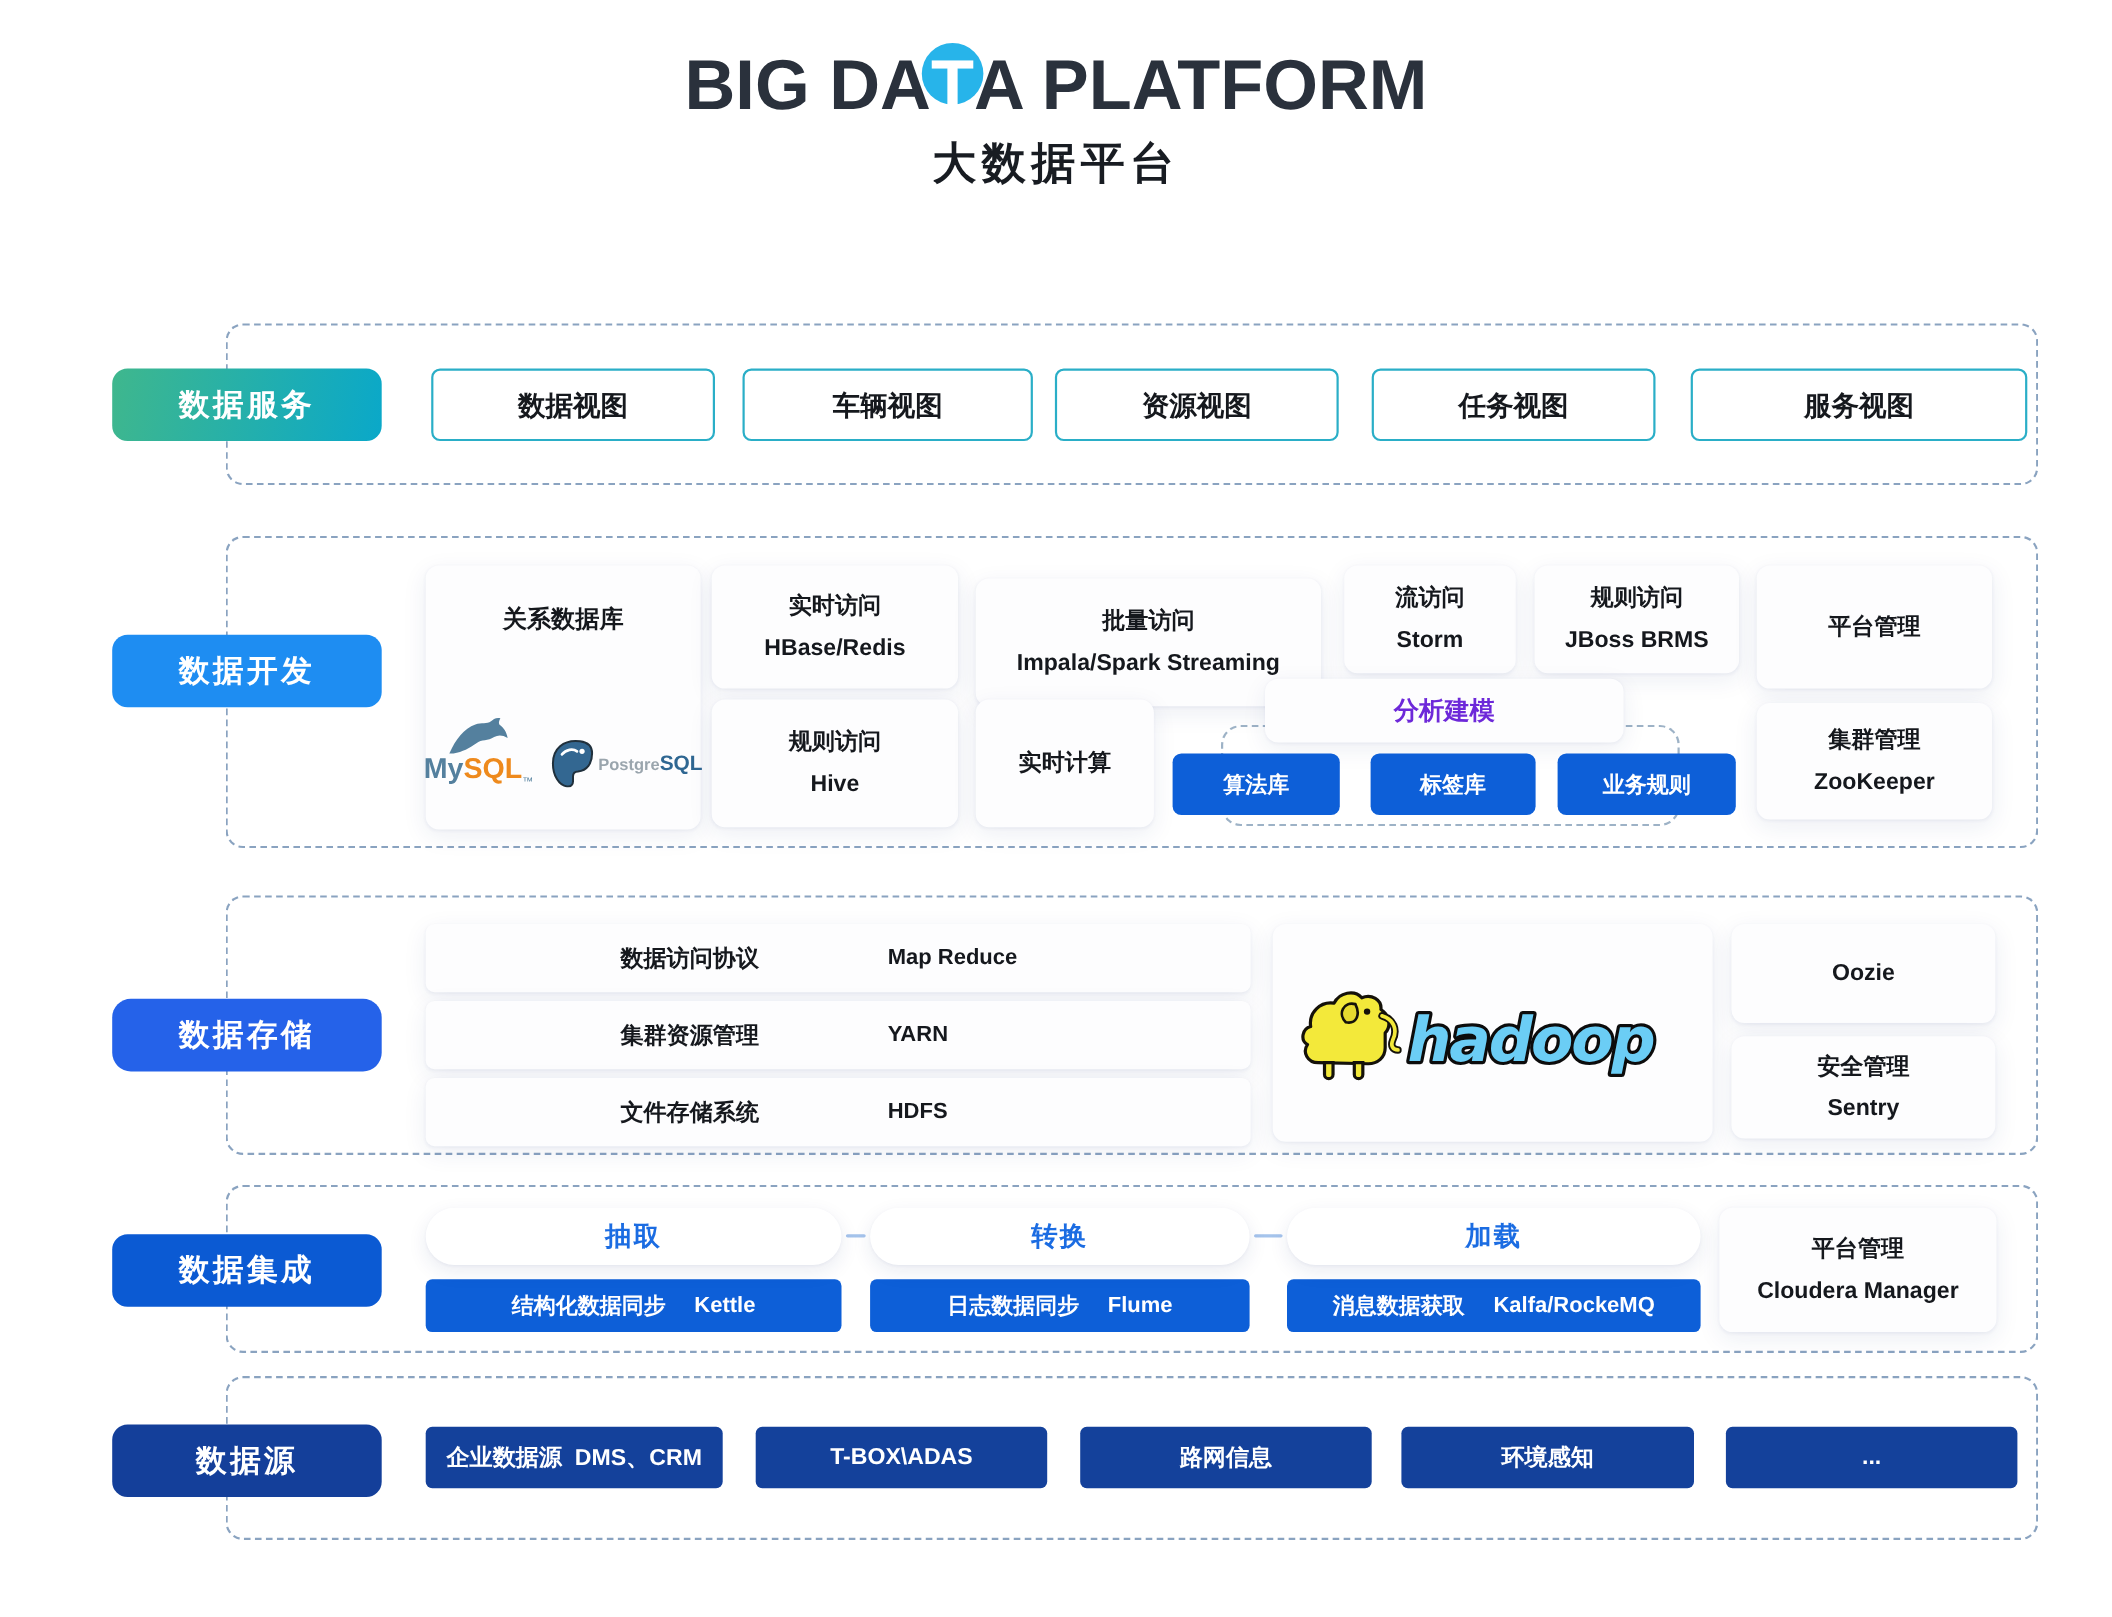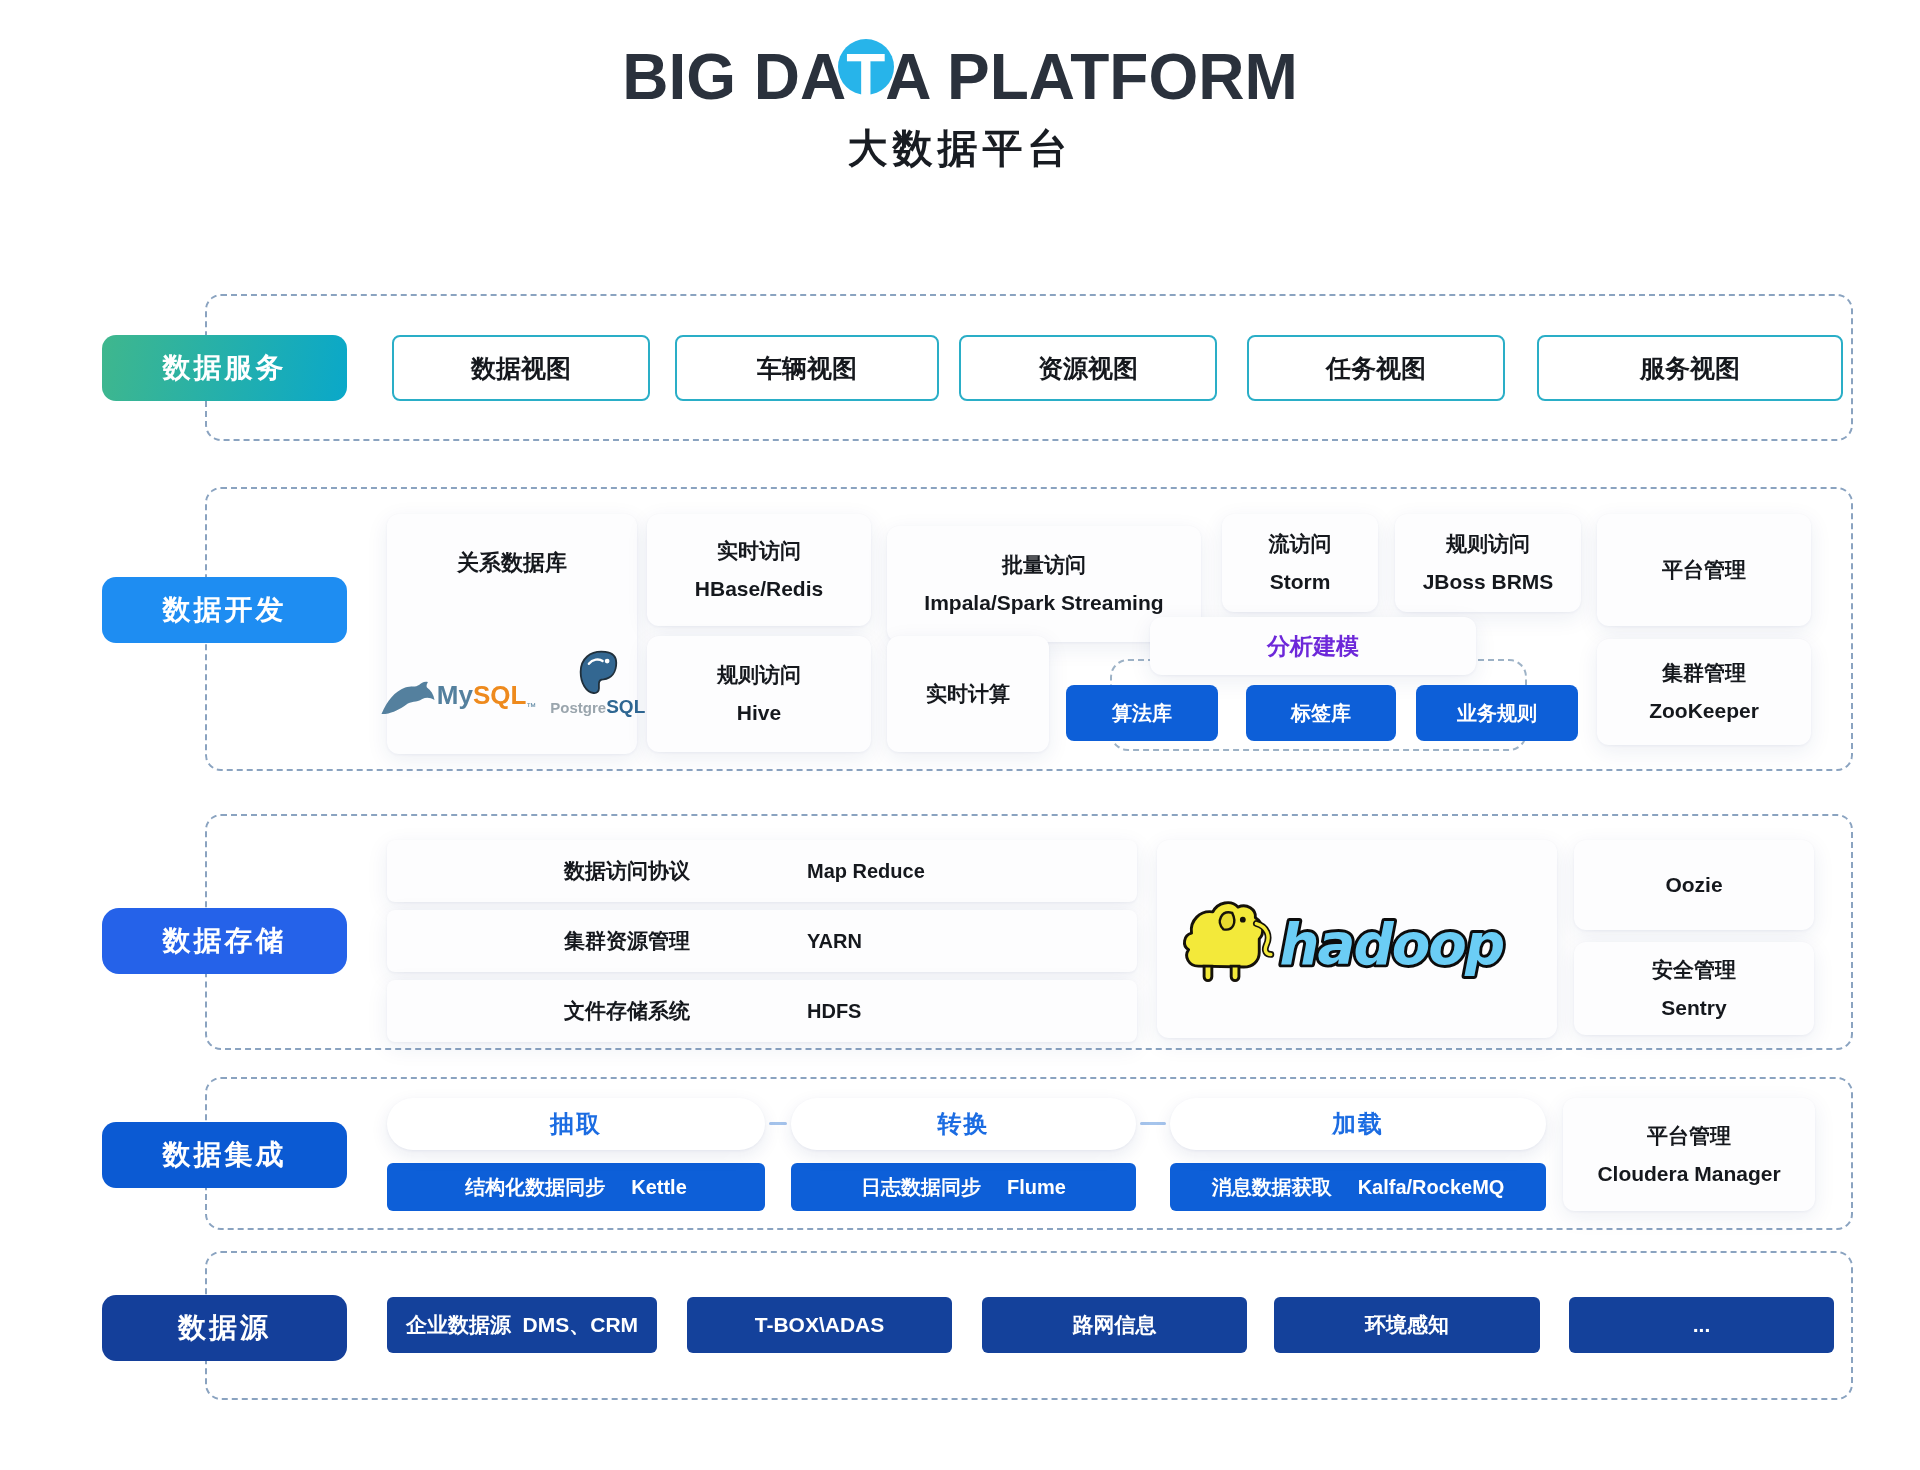--- a/index.html
+++ b/index.html
@@ -36,26 +36,26 @@
   .card{position:absolute;background:#fdfdfe;border-radius:12px;box-sizing:border-box;
        box-shadow:0 6px 22px rgba(20,45,110,0.08),0 1px 3px rgba(20,45,110,0.05);}
   .node{display:flex;flex-direction:column;align-items:center;justify-content:center;text-align:center;
        font-size:21px;font-weight:700;line-height:1.8;}
   .btn-blue{position:absolute;background:#0d5fd8;color:#fff;border-radius:8px;
        display:flex;align-items:center;justify-content:center;font-size:20px;font-weight:700;}
 
   
   .rdb-title{margin-top:34px;text-align:center;font-size:22px;font-weight:700;}
   .rdb-logos{position:absolute;left:0;right:0;bottom:38px;display:flex;justify-content:center;align-items:flex-end;gap:14px;}
-  .mysql-block{display:flex;flex-direction:row;align-items:center;}
+  .mysql-block{display:flex;flex-direction:column;align-items:center;}
   .mysql-text{font-size:26px;font-weight:700;line-height:1;margin-top:-2px;}
   .mysql-text .my{color:#54809e;}
   .mysql-text .sql{color:#ee8a1d;}
   .mysql-text .tm{color:#54809e;font-size:10px;font-weight:400;vertical-align:sub;}
-  .pg-block{display:flex;flex-direction:column;align-items:center;gap:3px;}
+  .pg-block{display:flex;flex-direction:row;align-items:center;gap:3px;}
   .pg-text{font-size:15px;font-weight:600;color:#9aa5ad;line-height:1;}
   .pg-text .sql{font-size:19px;font-weight:700;color:#2f6792;}
   .modeling-dashed{position:absolute;left:903px;top:170px;width:417px;height:92px;
        border:2px dashed #9db2c6;border-radius:18px;box-sizing:border-box;}
   .modeling-title{position:absolute;left:943px;top:128px;width:326px;height:58px;z-index:2;
        display:flex;align-items:center;justify-content:center;font-size:23px;font-weight:700;color:#6d28d9;}
   .model-btn{top:196px;height:56px;z-index:2;}
 
   
   .storage-row{left:180px;width:750px;height:62px;border-radius:8px;}

